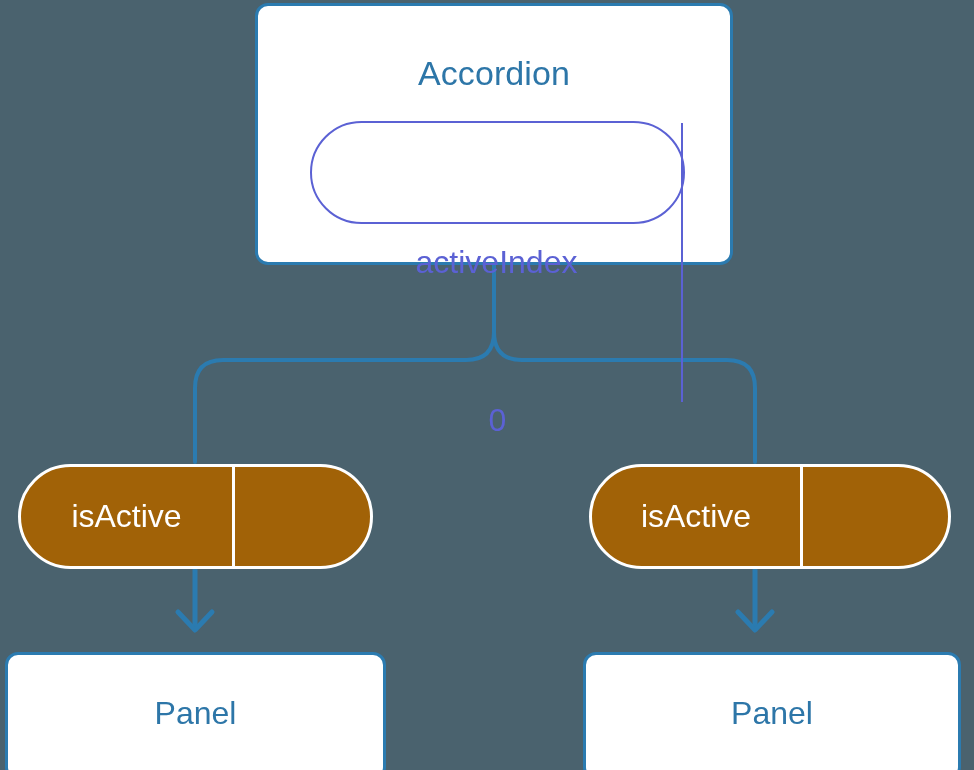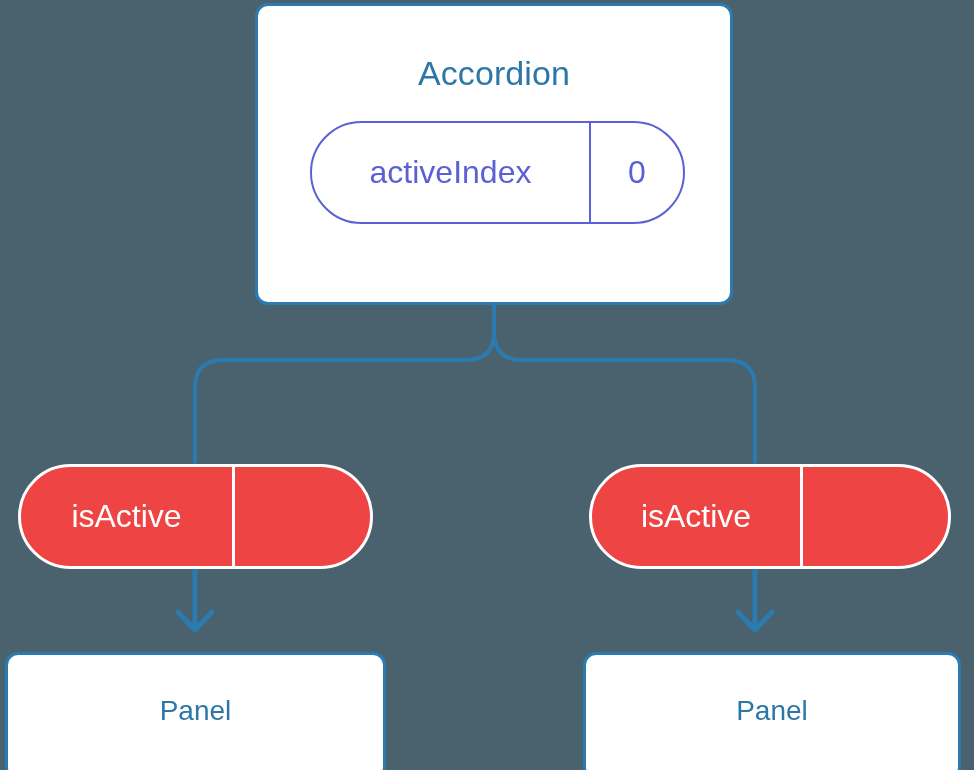--- a/index.html
+++ b/index.html
@@ -42,21 +42,21 @@
     border-radius: 13px;
     box-sizing: border-box;
     z-index: 2;
   }
 
   
   #root-card {
     left: 255px;
     top: 3px;
     width: 478px;
-    height: 302px;
+    height: 262px;
   }
   #root-card-title {
     position: absolute;
     left: 0;
     right: 0;
     top: 48px;
     text-align: center;
     font-size: 34px;
     color: #2d76a8;
     letter-spacing: 0.1px;
@@ -68,20 +68,21 @@
     position: absolute;
     left: 52px;
     top: 115px;
     width: 375px;
     height: 103px;
     border: 2px solid #5b61d4;
     border-radius: 52px;
     box-sizing: border-box;
     display: flex;
     align-items: stretch;
+    flex-direction: column;
   }
   #root-prop-pill .pill-key {
     flex: 0 0 279px;
     display: flex;
     align-items: center;
     justify-content: center;
     font-size: 32px;
     color: #5b61d4;
     border-right: 2px solid #5b61d4;
     box-sizing: border-box;
@@ -93,21 +94,21 @@
     align-items: center;
     justify-content: center;
     font-size: 32px;
     color: #5b61d4;
     white-space: nowrap;
   }
 
   
   .prop-pill-filled {
     position: absolute;
-    background: #ef4444;
+    background: #a16207;
     border: 3px solid #ffffff;
     border-radius: 54px;
     box-sizing: border-box;
     display: flex;
     align-items: stretch;
     z-index: 2;
   }
   .prop-pill-filled .pill-key {
     display: flex;
     align-items: center;
@@ -156,21 +157,21 @@
     top: 652px;
     width: 378px;
     height: 128px;
   }
   .panel-title {
     position: absolute;
     left: 0;
     right: 0;
     top: 40px;
     text-align: center;
-    font-size: 28px;
+    font-size: 32px;
     color: #2d76a8;
     white-space: nowrap;
   }
 </style>
 </head>
 <body>
 
 <div id="diagram-root">
 
   <svg id="connectors" viewBox="0 0 974 770" width="974" height="770" xmlns="http://www.w3.org/2000/svg">

